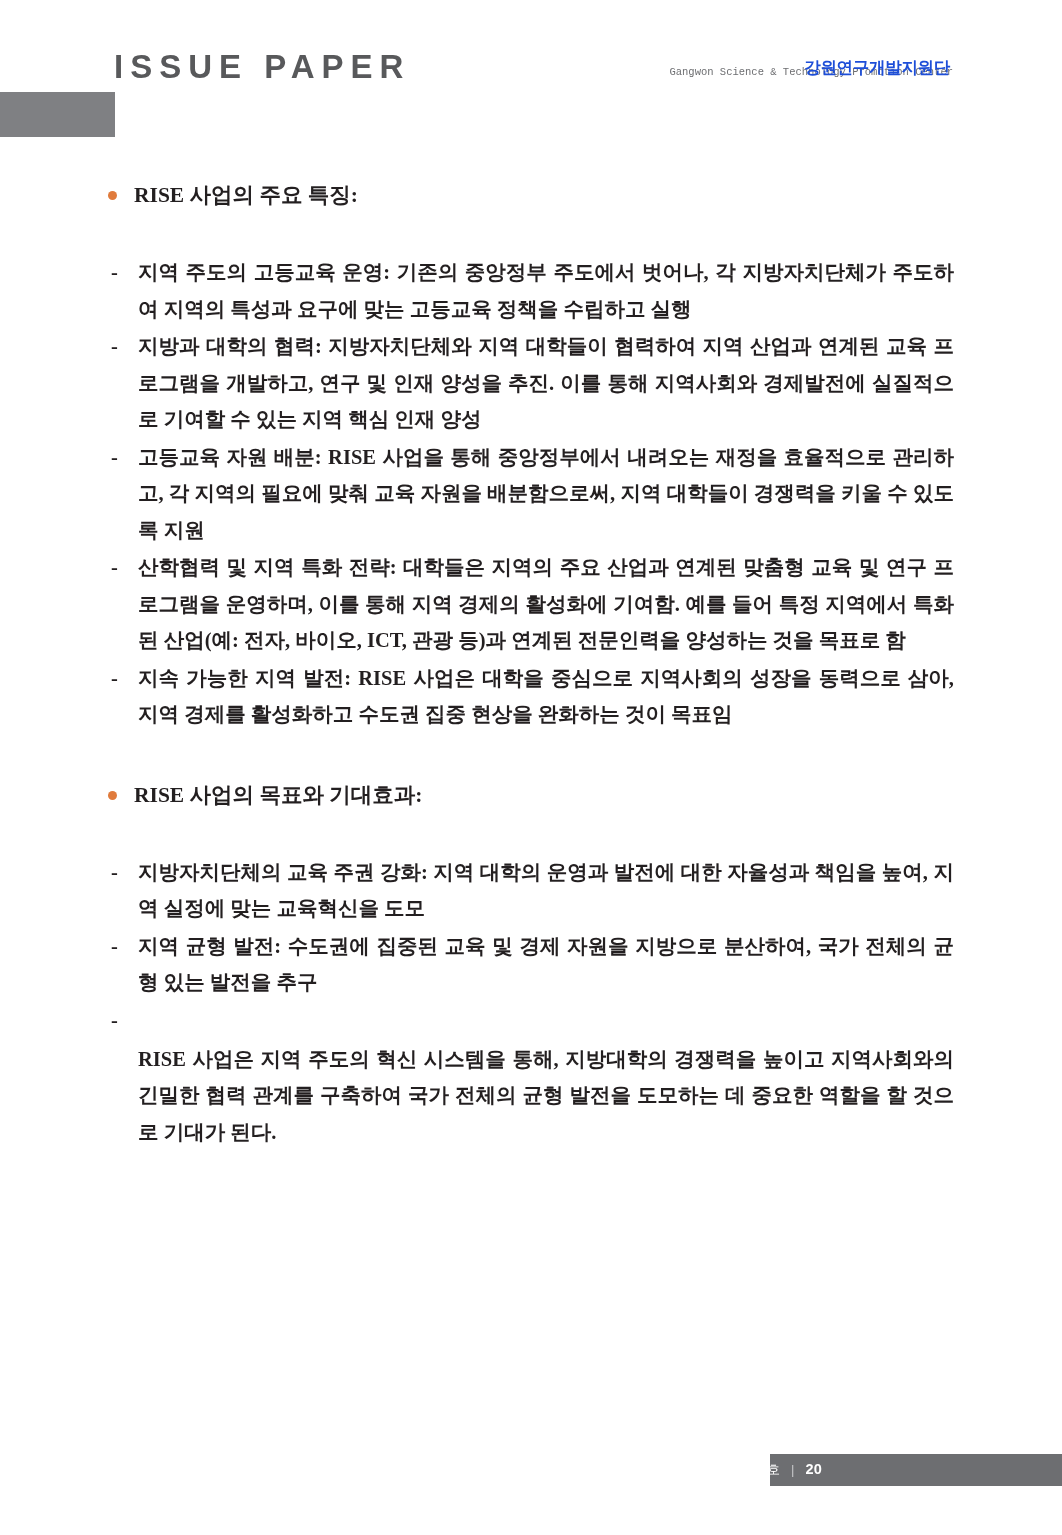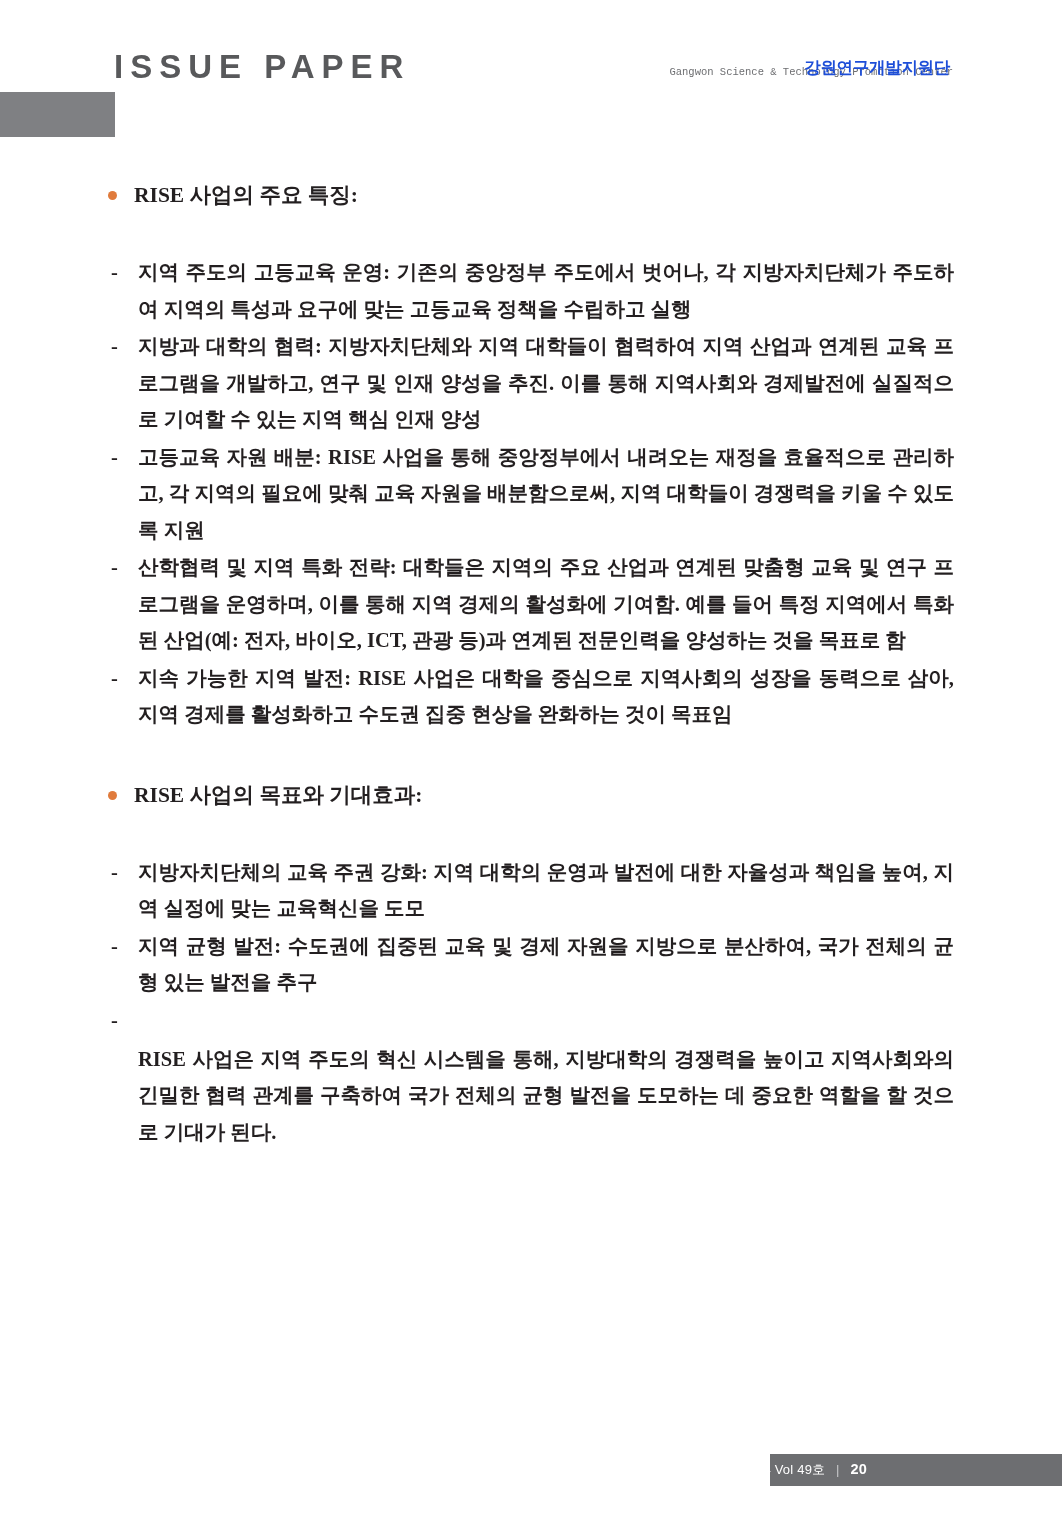--- a/index.html
+++ b/index.html
@@ -161,21 +161,20 @@
     color: #231f20;
   }
 
   
   .footer {
     position: absolute;
     left: 0;
     bottom: 49px;
     width: 914px;
     height: 32px;
-    padding-left: 45px;
   }
   .footer-bar {
     position: absolute;
     left: 0;
     top: 0;
     width: 1062px;
     height: 32px;
     background: #939598;
   }
   .footer-bar-white {

